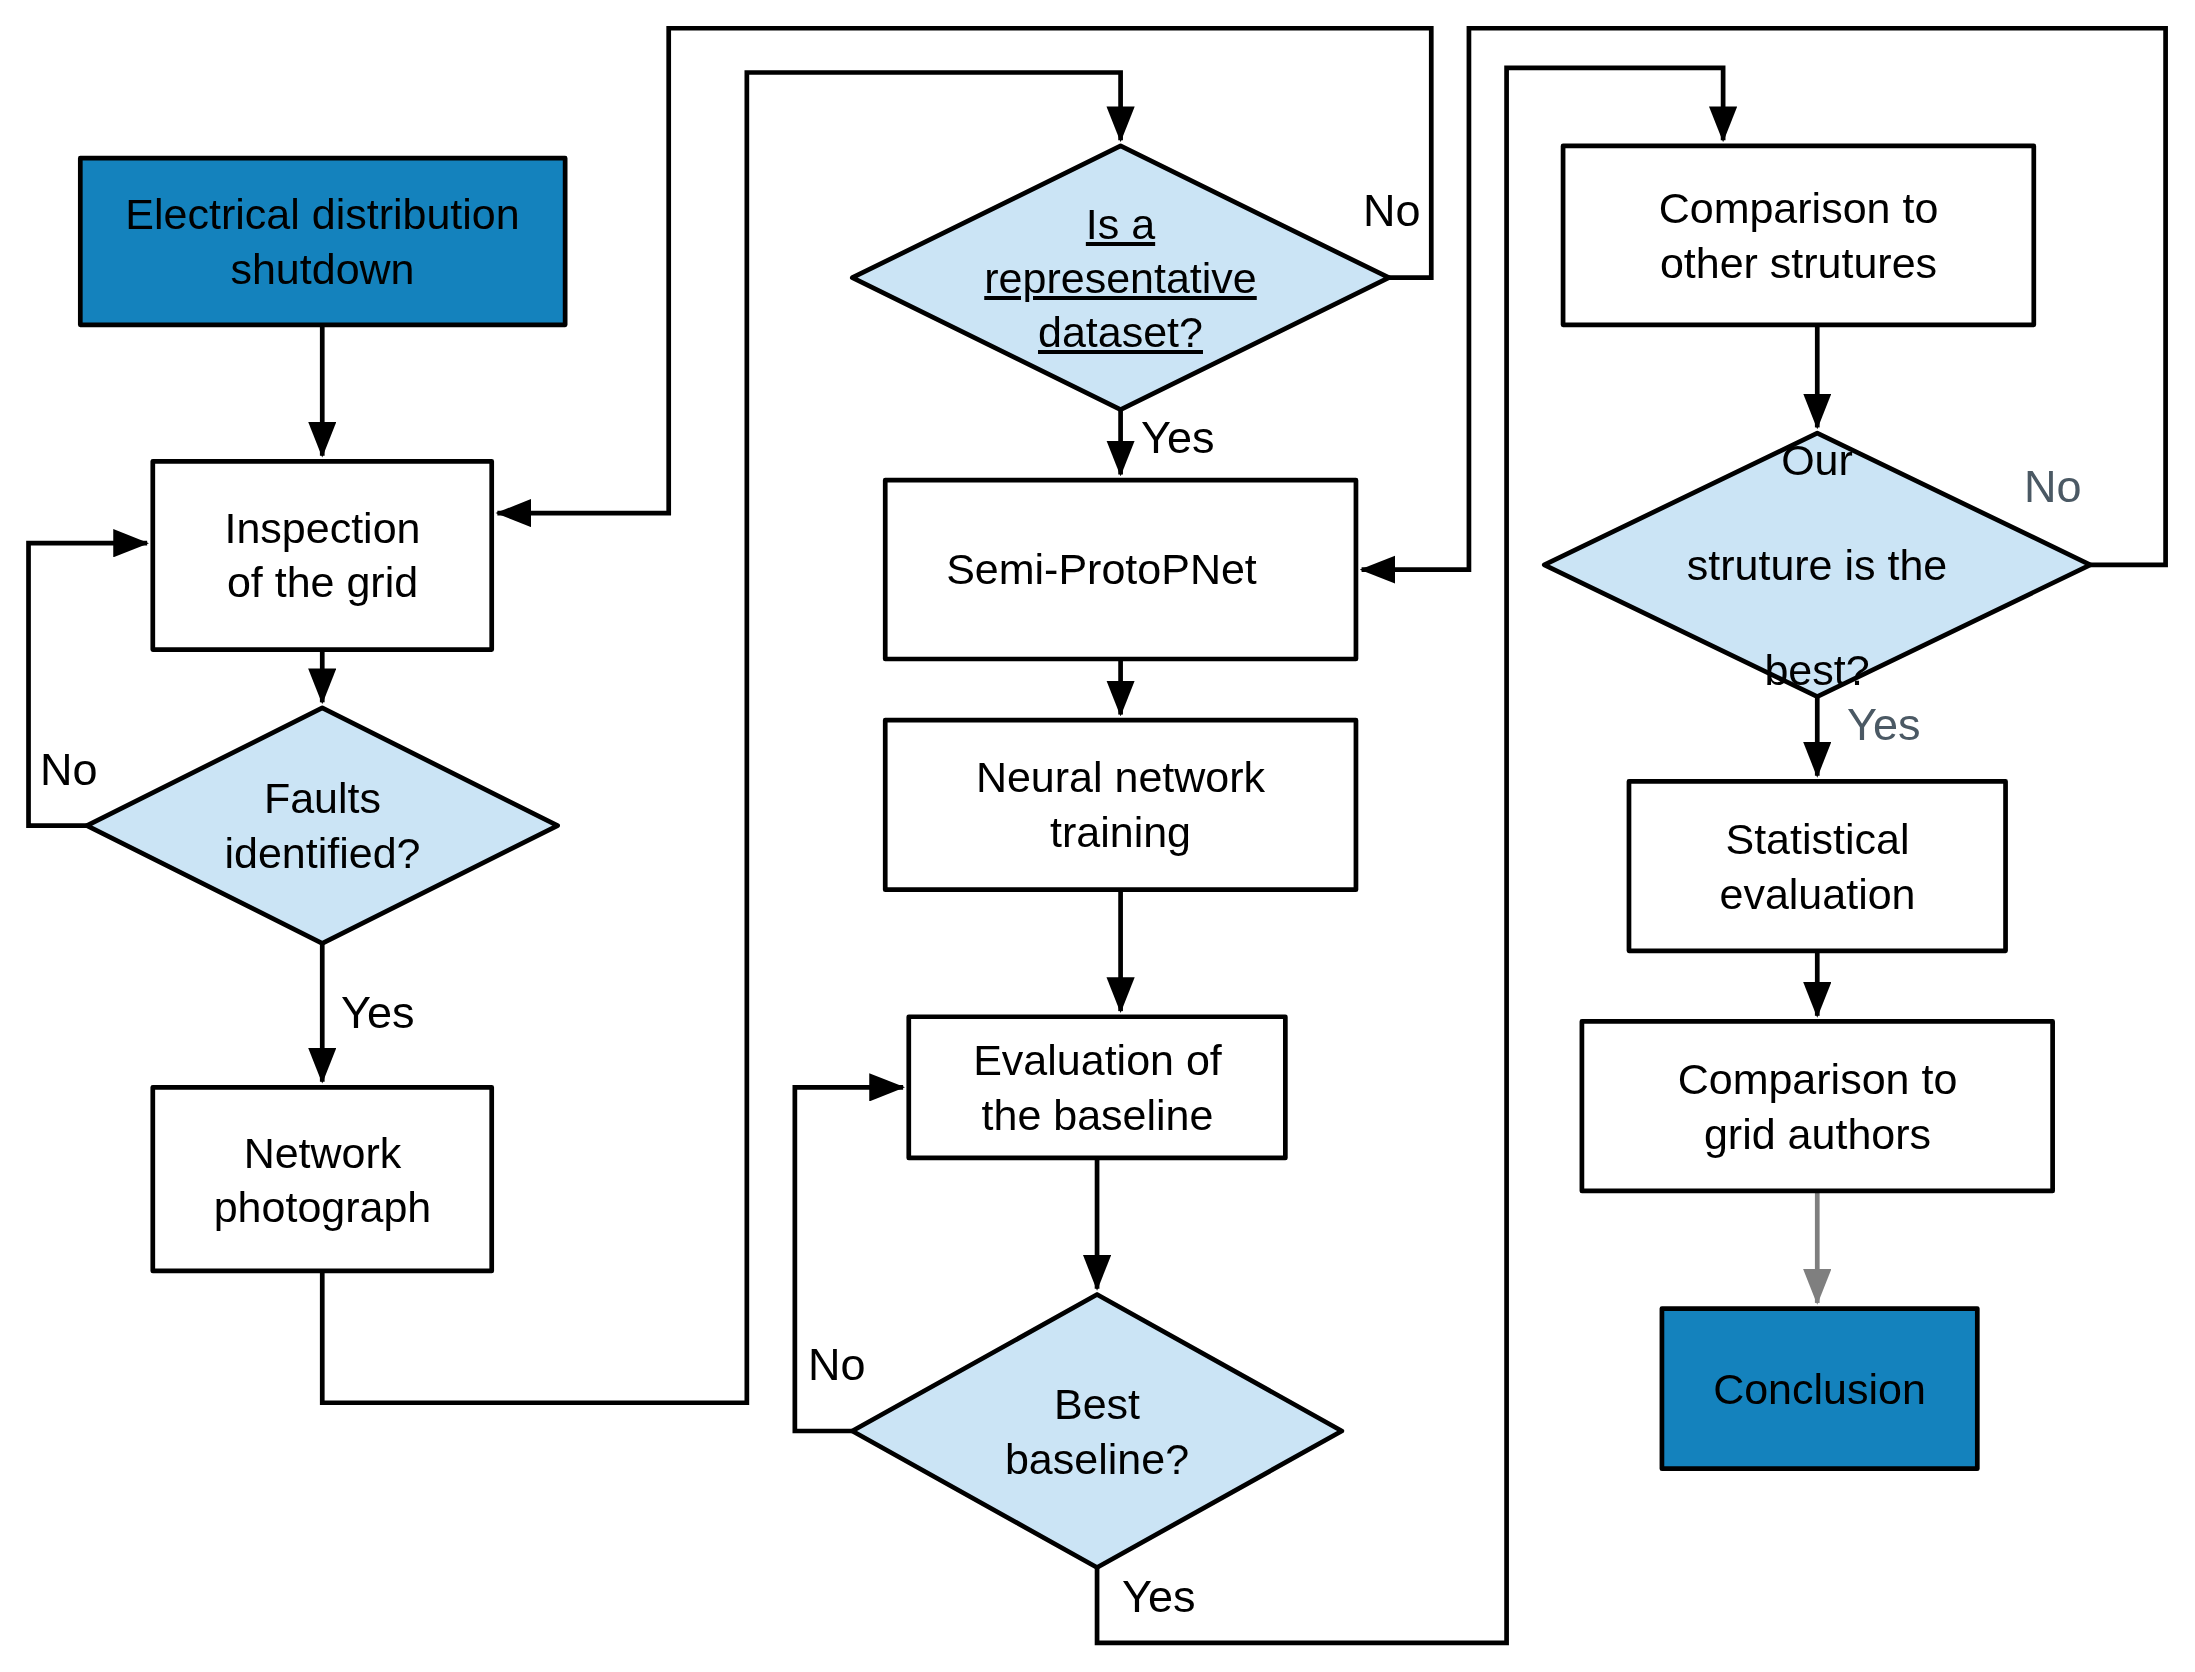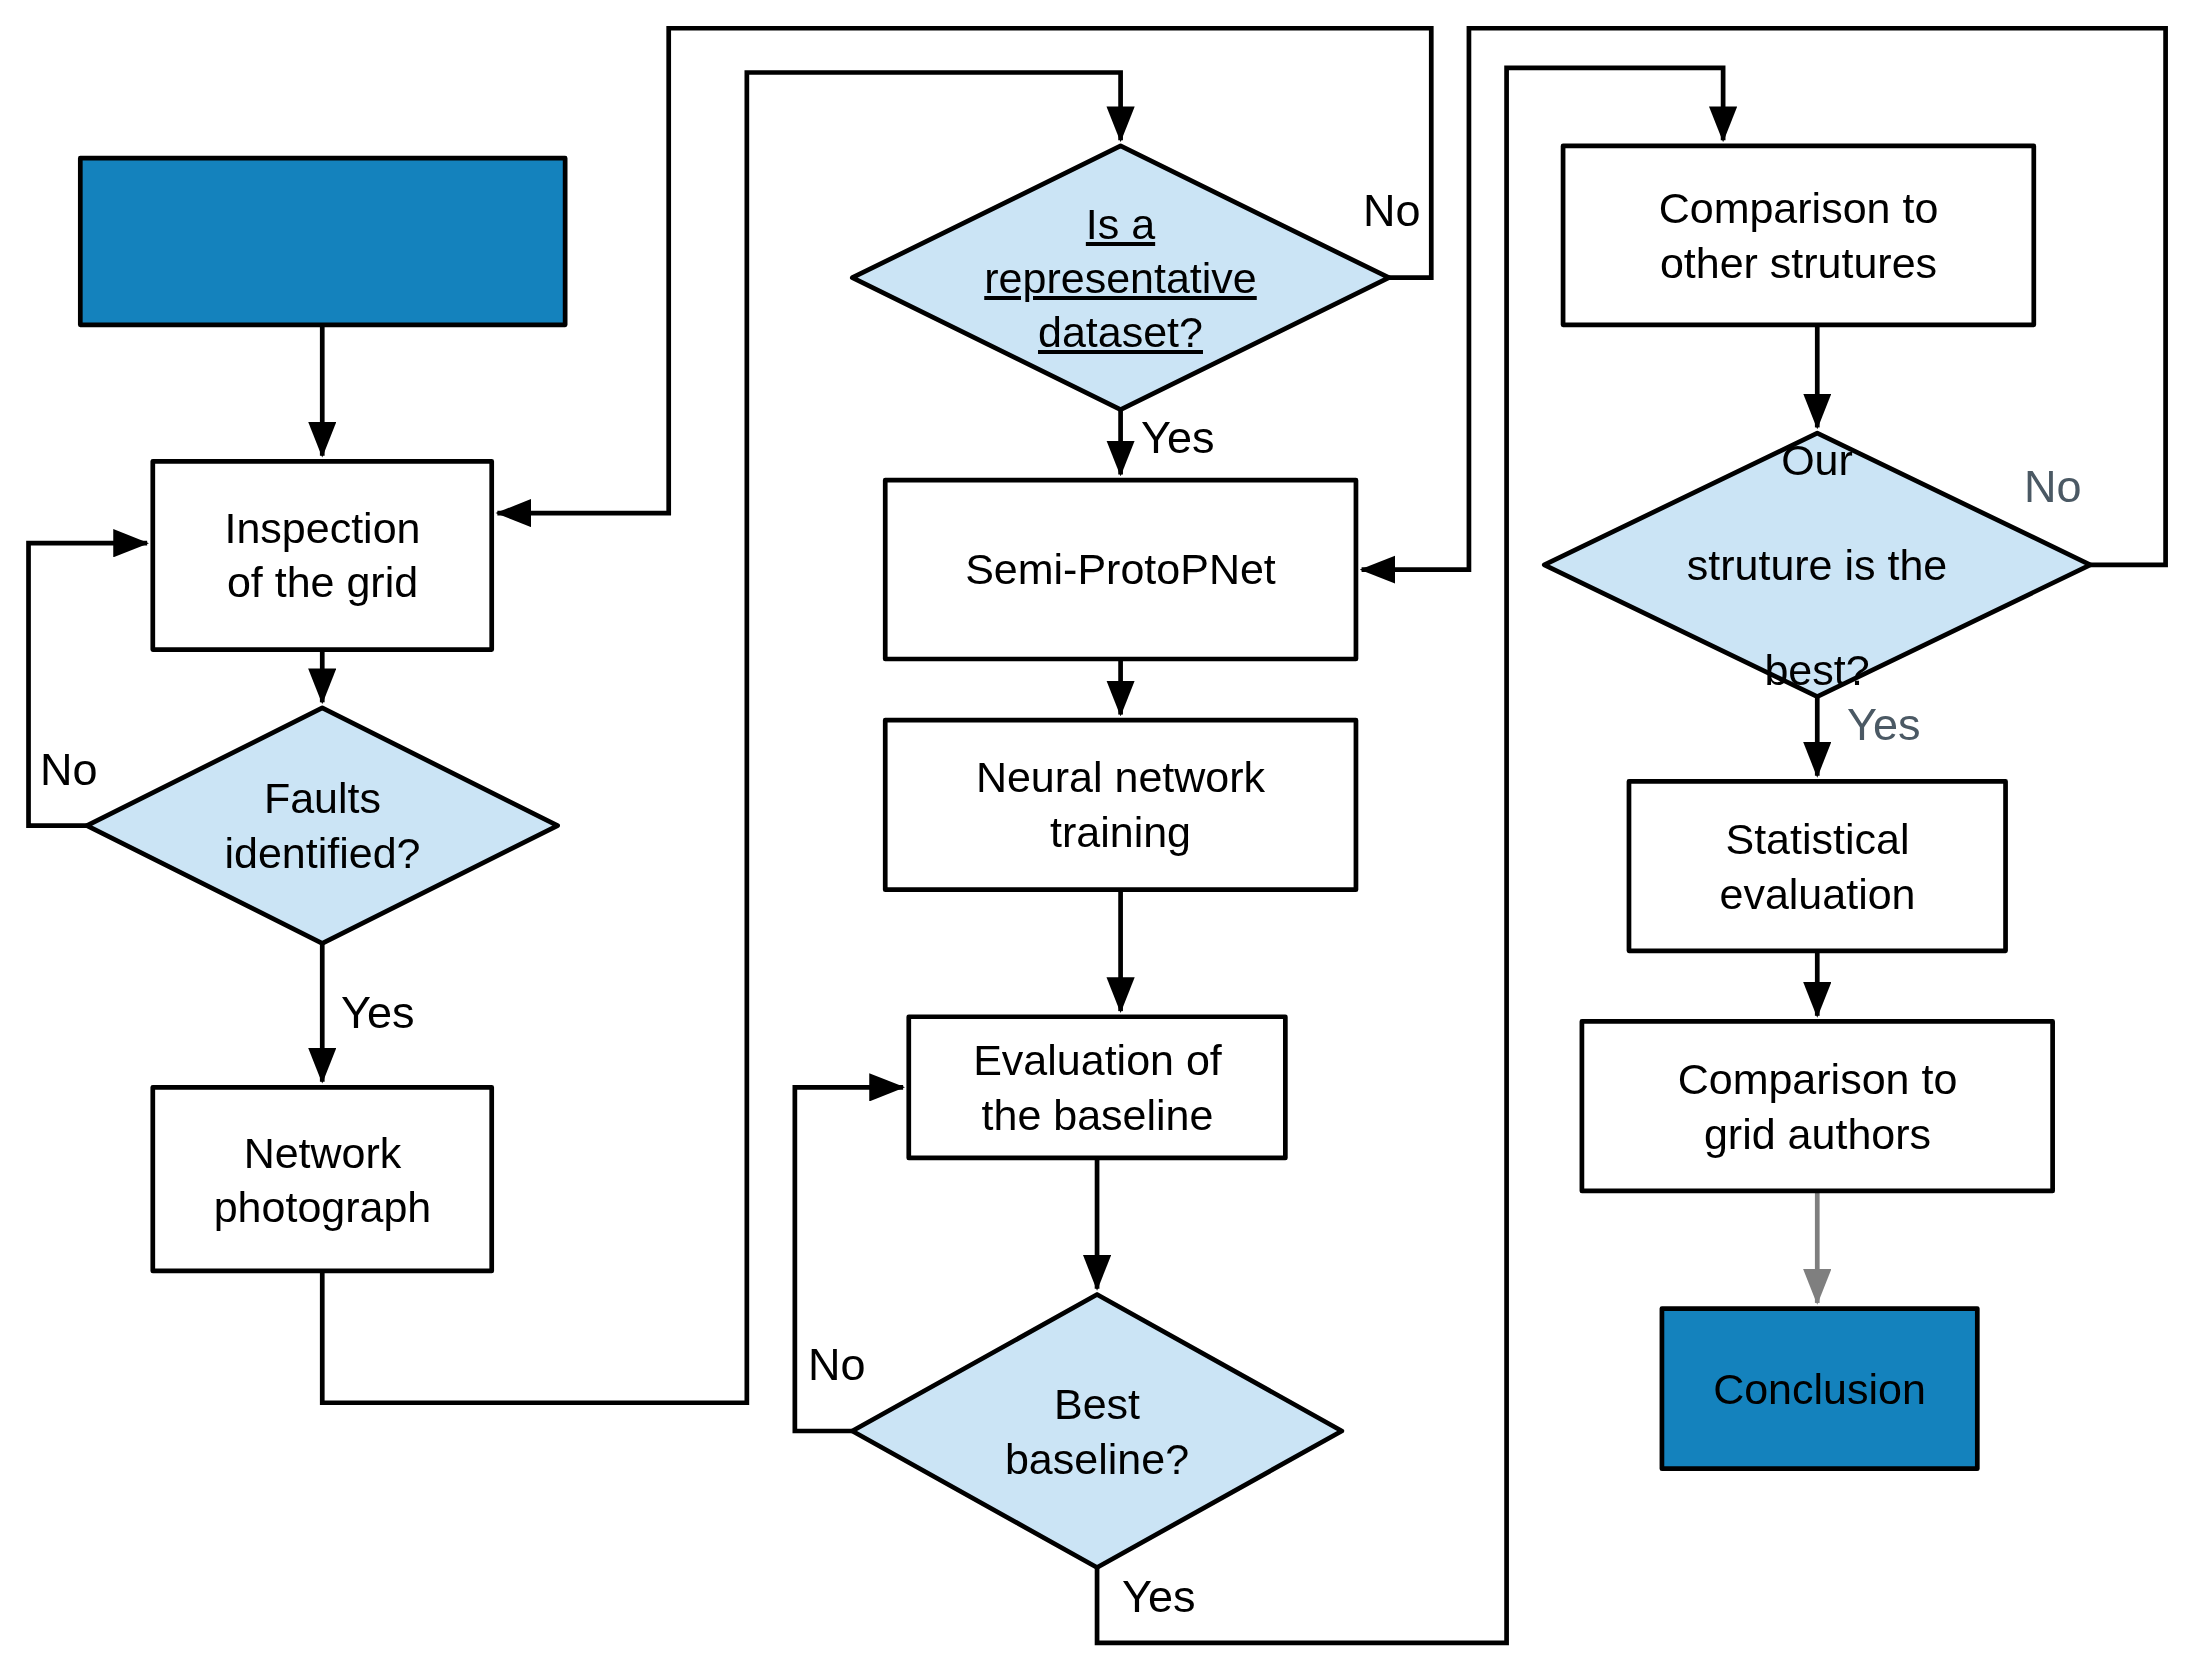--- a/index.html
+++ b/index.html
@@ -73,38 +73,42 @@
     <rect class="shape process" x="940" y="765" width="500" height="180"></rect>
     <rect class="shape process" x="965" y="1080" width="400" height="150"></rect>
     <polygon class="shape decision" points="1165,1375 1425,1520 1165,1665 905,1520"></polygon>
     <rect class="shape process" x="1660" y="155" width="500" height="190"></rect>
     <polygon class="shape decision" points="1930,460 2220,600 1930,740 1640,600"></polygon>
     <rect class="shape process" x="1730" y="830" width="400" height="180"></rect>
     <rect class="shape process" x="1680" y="1085" width="500" height="180"></rect>
     <rect class="shape terminal" x="1765" y="1390" width="335" height="170"></rect>
   </svg>
 
+  <div class="node-label" style="left:80px;top:158px;width:485px;height:167px;">
+    <div>Electrical distribution</div>
+    <div>shutdown</div>
+  </div>
   <div class="node-label" style="left:153px;top:461px;width:339px;height:188px;">
     <div>Inspection</div>
     <div>of the grid</div>
   </div>
   <div class="node-label" style="left:87px;top:708px;width:471px;height:235px;">
     <div>Faults</div>
     <div>identified?</div>
   </div>
   <div class="node-label" style="left:153px;top:1088px;width:339px;height:184px;">
     <div>Network</div>
     <div>photograph</div>
   </div>
   <div class="node-label" style="left:852px;top:146px;width:537px;height:264px;text-decoration:underline;">
     <div>Is a</div>
     <div>representative</div>
     <div>dataset?</div>
   </div>
-  <div class="node-label" style="left:885px;top:480px;width:471px;height:179px;">
+  <div class="node-label" style="left:866px;top:480px;width:471px;height:179px;">
     <div>Semi-ProtoPNet</div>
   </div>
   <div class="node-label" style="left:885px;top:720px;width:471px;height:169px;text-align:center;">
     <div>Neural network</div>
     <div>training</div>
   </div>
   <div class="node-label" style="left:909px;top:1017px;width:377px;height:141px;">
     <div>Evaluation of</div>
     <div>the baseline</div>
   </div>

